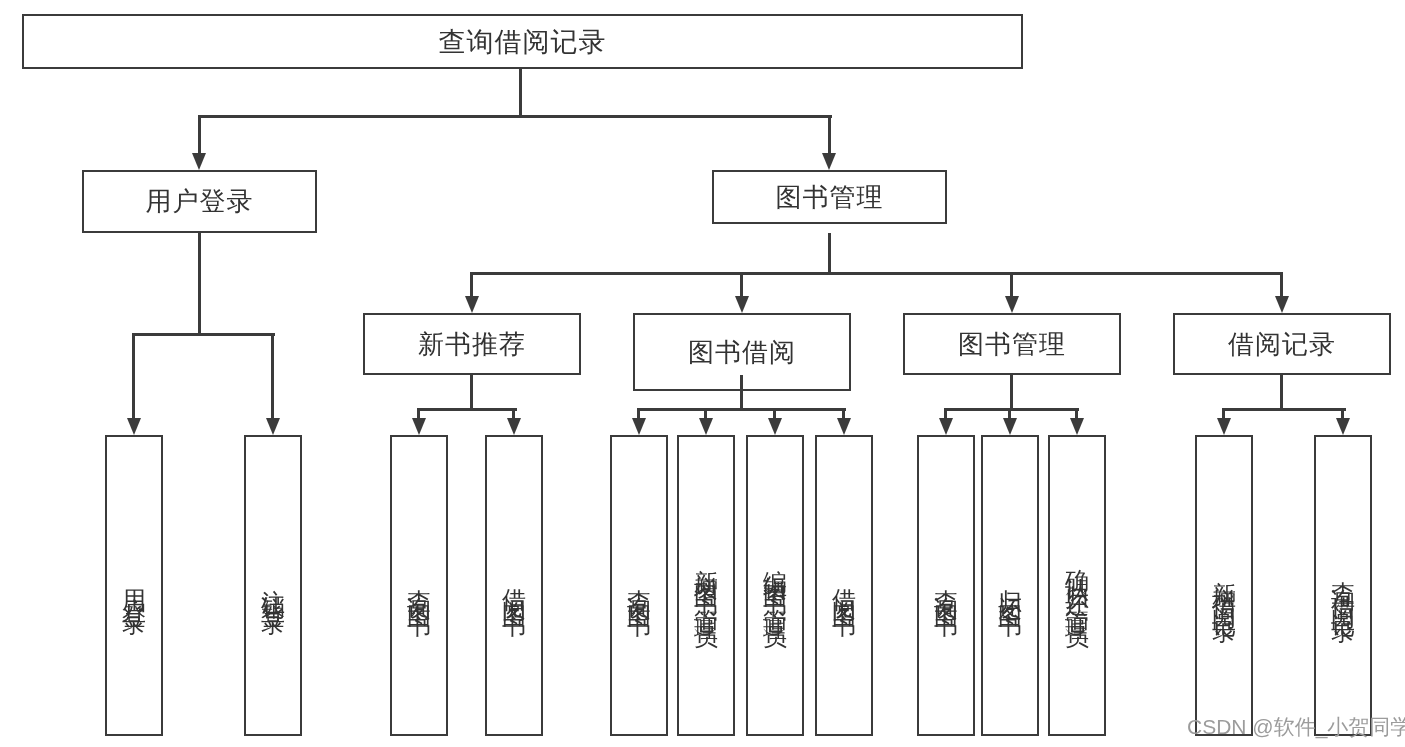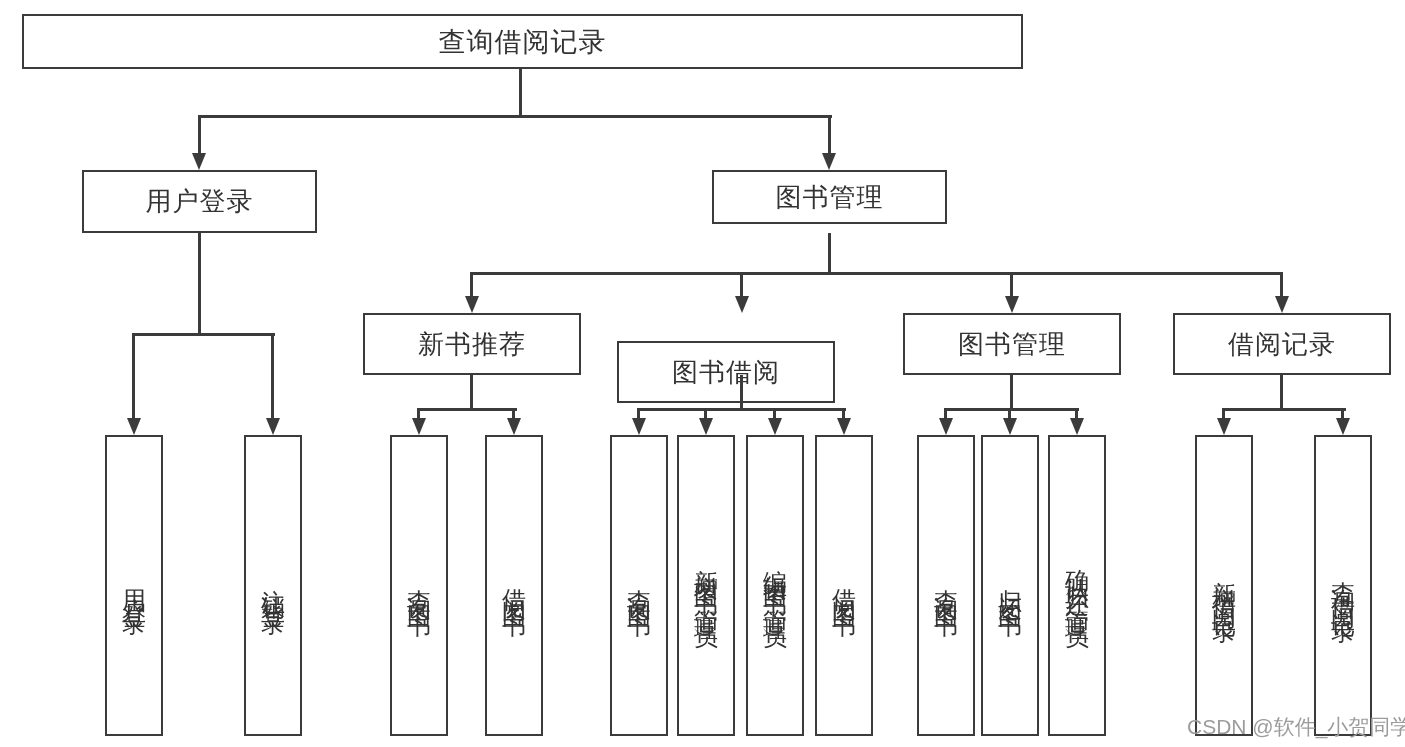--- a/index.html
+++ b/index.html
@@ -52,21 +52,21 @@
   </div>
 
   <div class="box hbox" style="left:712px;top:170px;width:235px;height:54px;">
     <span>图书管理</span>
   </div>
 
   <div class="box hbox" style="left:363px;top:313px;width:218px;height:62px;">
     <span>新书推荐</span>
   </div>
 
-  <div class="box hbox" style="left:617px;top:313px;width:218px;height:62px;margin-top:28px;">
+  <div class="box hbox" style="left:633px;top:313px;width:218px;height:78px;">
     <span>图书借阅</span>
   </div>
 
   <div class="box hbox" style="left:903px;top:313px;width:218px;height:62px;">
     <span>图书管理</span>
   </div>
 
   <div class="box hbox" style="left:1173px;top:313px;width:218px;height:62px;">
     <span>借阅记录</span>
   </div>

